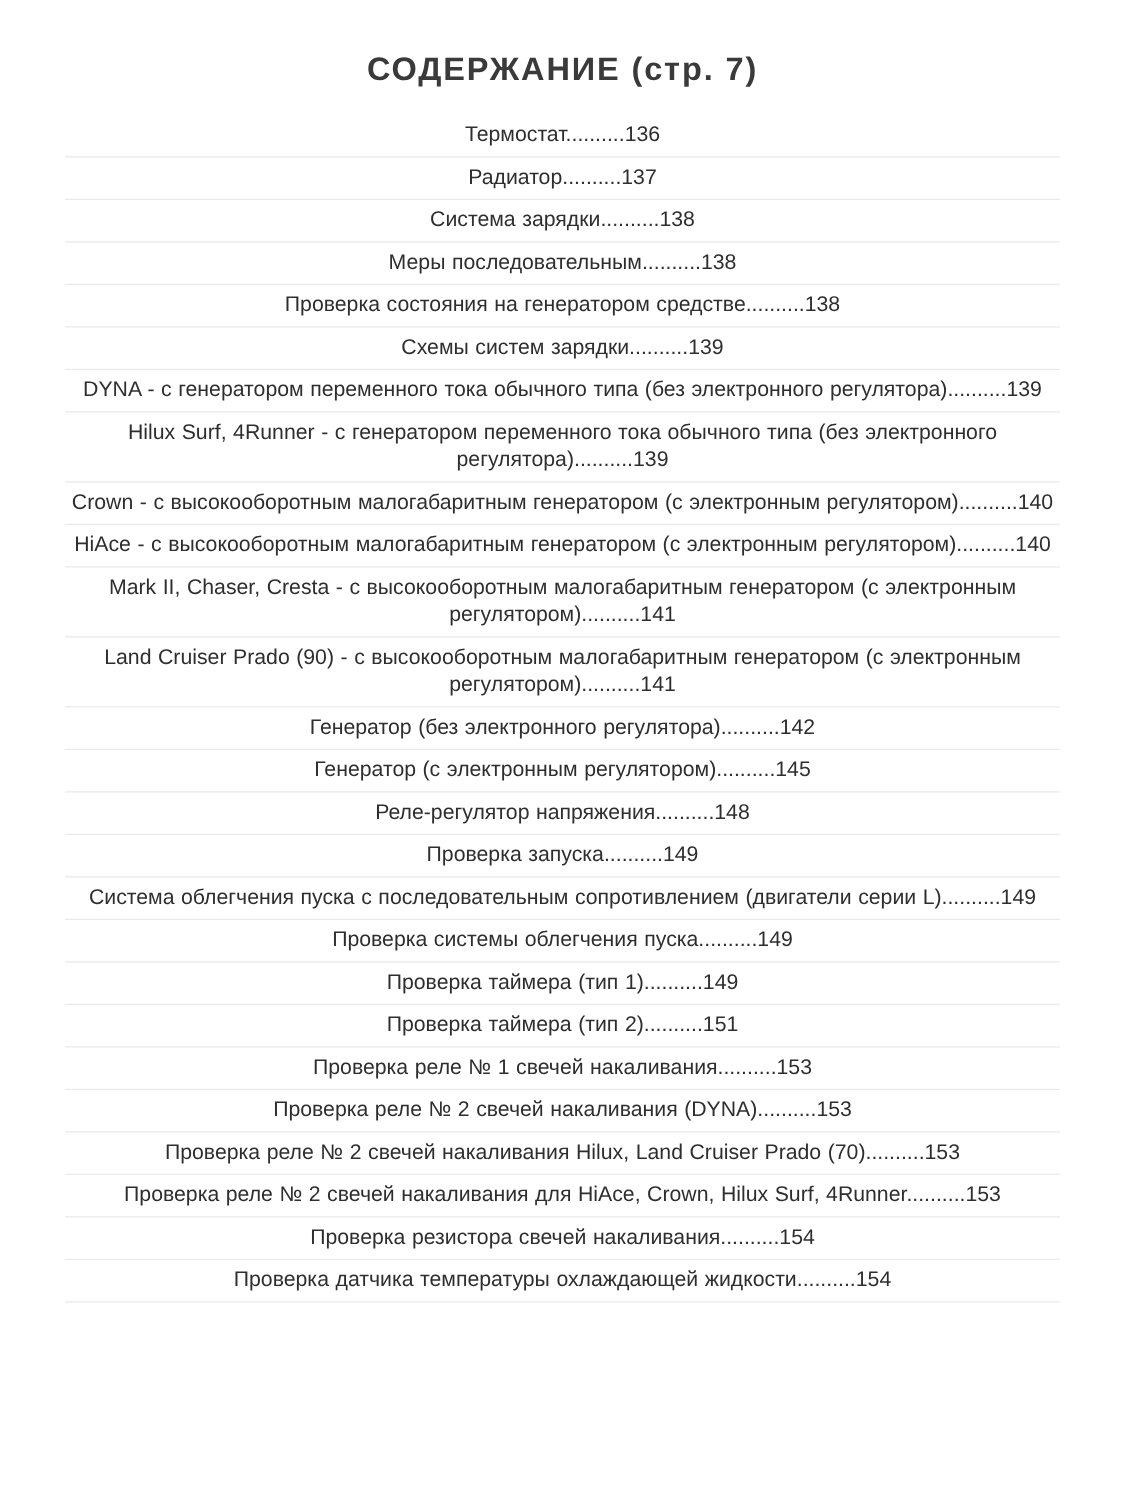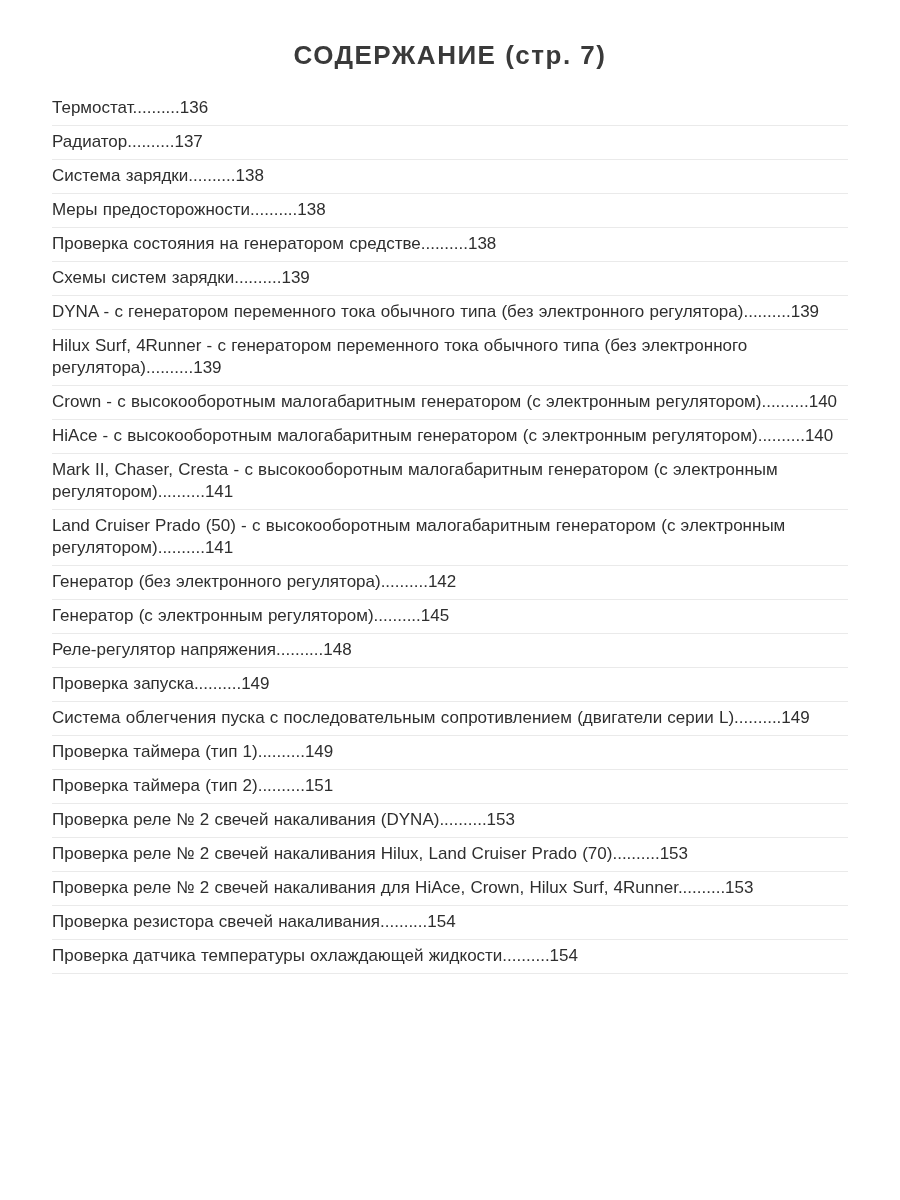--- a/index.html
+++ b/index.html
@@ -23,54 +23,57 @@
     font-size: 26px;
     line-height: 31px;
     font-weight: 700;
     letter-spacing: 1.5px;
     color: #3a3a3a;
   }
   .toc-list {
     list-style: none;
     margin: 0;
     padding: 0 52px;
+    text-align: center;
   }
   .toc-entry {
     font-size: 17px;
     line-height: 22px;
     color: #2e2e2e;
     padding: 5px 0 6px 0;
     border-bottom: 1px solid #eaeaea;
     word-spacing: 0.5px;
   }
 </style>
 </head>
 <body>
 
 <div class="page">
   <h1 class="page-title">СОДЕРЖАНИЕ (стр. 7)</h1>
   <ul class="toc-list" id="toc-list">
       <li class="toc-entry">Термостат..........136</li>
       <li class="toc-entry">Радиатор..........137</li>
       <li class="toc-entry">Система зарядки..........138</li>
-      <li class="toc-entry">Меры предосторожности..........138</li>
+      <li class="toc-entry">Меры последовательным..........138</li>
       <li class="toc-entry">Проверка состояния на генератором средстве..........138</li>
       <li class="toc-entry">Схемы систем зарядки..........139</li>
       <li class="toc-entry">DYNA - с генератором переменного тока обычного типа (без электронного регулятора)..........139</li>
       <li class="toc-entry">Hilux Surf, 4Runner - с генератором переменного тока обычного типа (без электронного регулятора)..........139</li>
       <li class="toc-entry">Crown - с высокооборотным малогабаритным генератором (с электронным регулятором)..........140</li>
       <li class="toc-entry">HiAce - с высокооборотным малогабаритным генератором (с электронным регулятором)..........140</li>
       <li class="toc-entry">Mark II, Chaser, Cresta - с высокооборотным малогабаритным генератором (с электронным регулятором)..........141</li>
-      <li class="toc-entry">Land Cruiser Prado (50) - с высокооборотным малогабаритным генератором (с электронным регулятором)..........141</li>
+      <li class="toc-entry">Land Cruiser Prado (90) - с высокооборотным малогабаритным генератором (с электронным регулятором)..........141</li>
       <li class="toc-entry">Генератор (без электронного регулятора)..........142</li>
       <li class="toc-entry">Генератор (с электронным регулятором)..........145</li>
       <li class="toc-entry">Реле-регулятор напряжения..........148</li>
       <li class="toc-entry">Проверка запуска..........149</li>
       <li class="toc-entry">Система облегчения пуска с последовательным сопротивлением (двигатели серии L)..........149</li>
+      <li class="toc-entry">Проверка системы облегчения пуска..........149</li>
       <li class="toc-entry">Проверка таймера (тип 1)..........149</li>
       <li class="toc-entry">Проверка таймера (тип 2)..........151</li>
+      <li class="toc-entry">Проверка реле № 1 свечей накаливания..........153</li>
       <li class="toc-entry">Проверка реле № 2 свечей накаливания (DYNA)..........153</li>
       <li class="toc-entry">Проверка реле № 2 свечей накаливания Hilux, Land Cruiser Prado (70)..........153</li>
       <li class="toc-entry">Проверка реле № 2 свечей накаливания для HiAce, Crown, Hilux Surf, 4Runner..........153</li>
       <li class="toc-entry">Проверка резистора свечей накаливания..........154</li>
       <li class="toc-entry">Проверка датчика температуры охлаждающей жидкости..........154</li>
     </ul>
 </div>
 
 </body></html>

